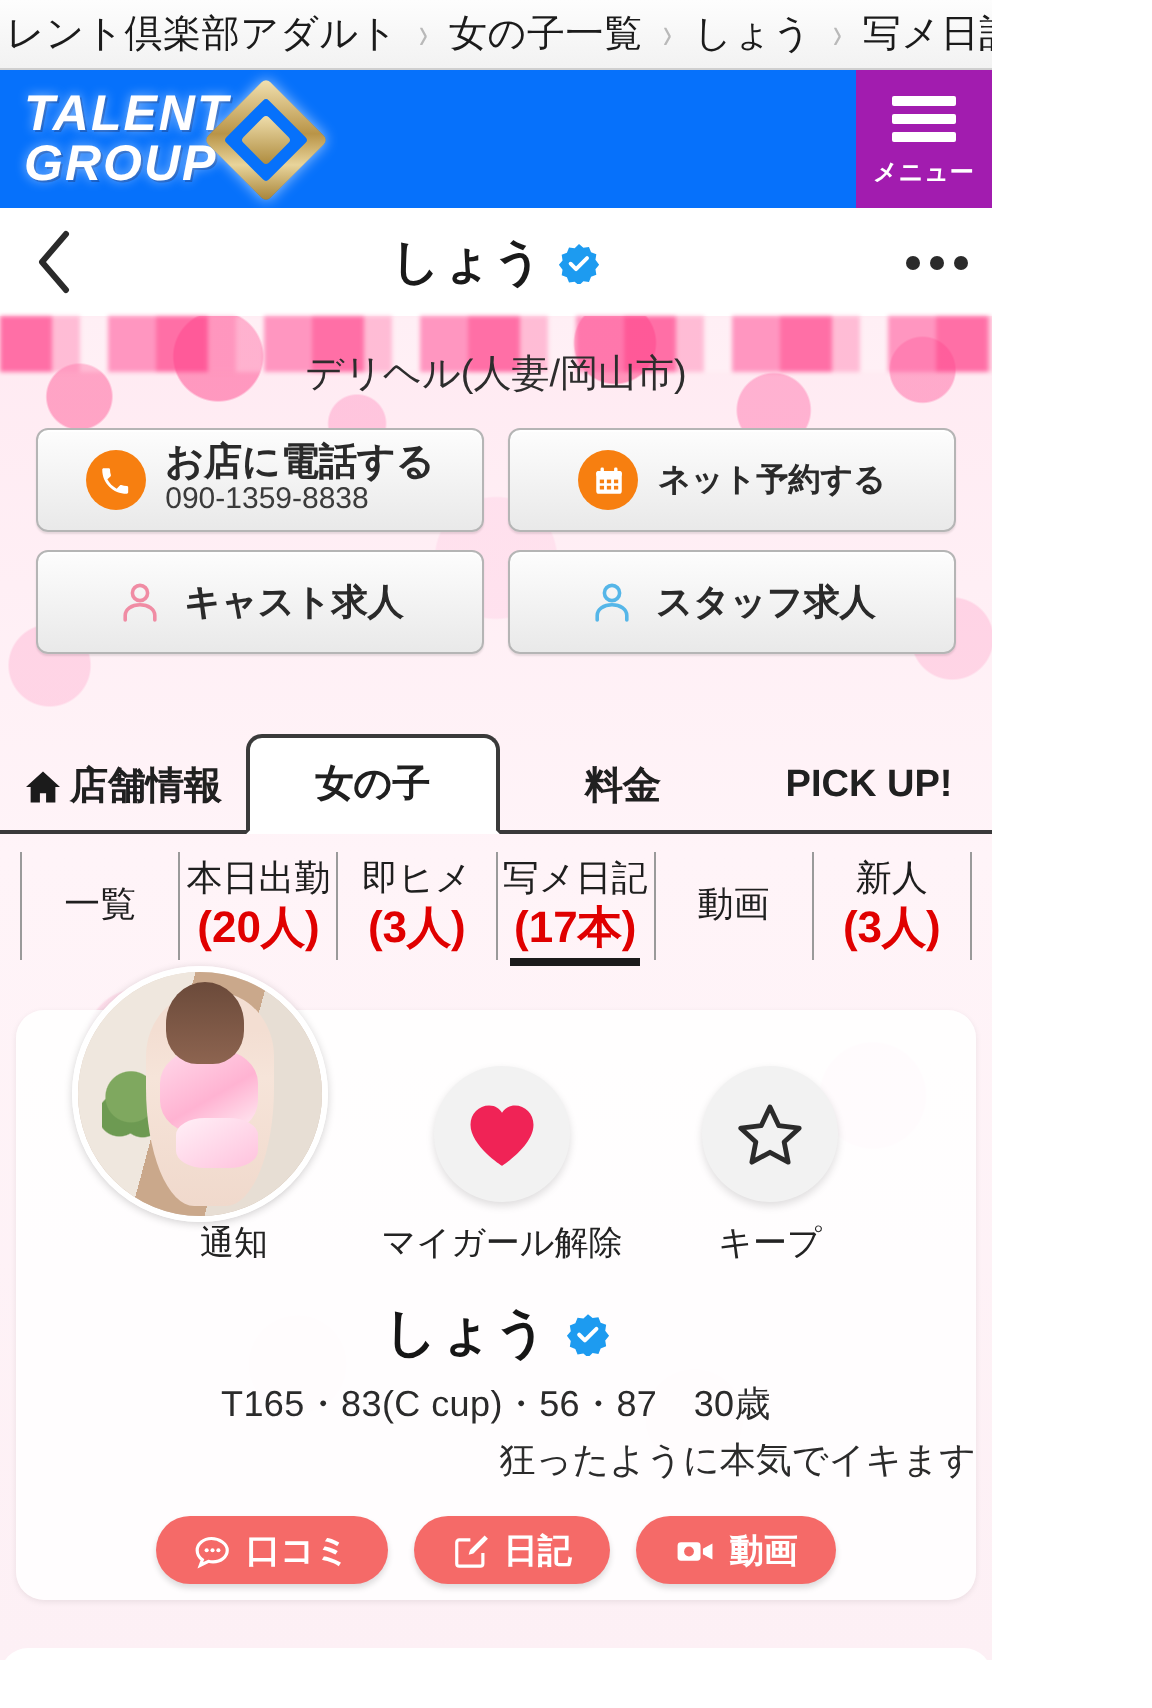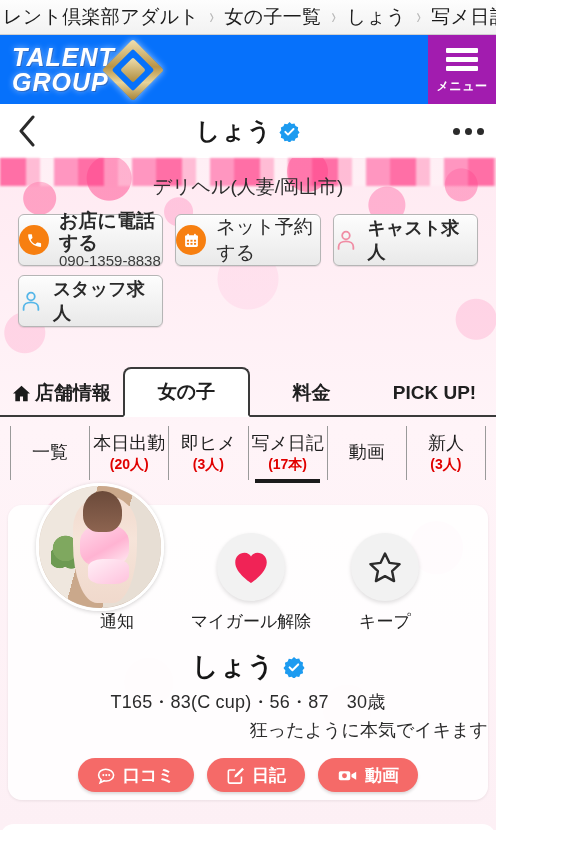--- a/index.html
+++ b/index.html
@@ -177,21 +177,21 @@
         rgba(255,150,190,.55) 26px 40px,
         rgba(255,255,255,.25) 40px 54px,
         rgba(255,105,165,.65) 54px 78px);
     filter: blur(1px);
   }
 
   
   .shop-actions {
     padding: 14px 18px 6px 18px;
     display: grid;
-    grid-template-columns: 1fr 1fr 1fr;
+    grid-template-columns: 1fr 1fr;
     gap: 9px 12px;
     position: relative; z-index: 2;
   }
   .sbtn {
     height: 52px;
     border: 1px solid #b5b5b5;
     border-radius: 6px;
     background: linear-gradient(#fdfdfd, #e9e9e9);
     box-shadow: 0 1px 1px rgba(0,0,0,.10), inset 0 1px 0 #ffffff;
     display: flex; align-items: center; justify-content: center;
@@ -200,21 +200,21 @@
   }
   .ico-circle {
     width: 30px; height: 30px; border-radius: 50%;
     background: #f77f10;
     display:flex; align-items:center; justify-content:center;
     flex: 0 0 auto;
   }
   .sbtn-txt { display:flex; flex-direction:column; line-height:1.12; }
   .sbtn-main { font-size: 19px; color:#2a2a2a; font-weight: bold; }
   .sbtn-sub  { font-size: 15px; color:#3b3b3b; }
-  .sbtn-single { font-size: 19px; color:#2a2a2a; font-weight: normal; }
+  .sbtn-single { font-size: 16px; color:#2a2a2a; font-weight: bold; }
   .sbtn-recruit-label { font-size: 18px; color:#2a2a2a; font-weight: bold; }
 
   
   .maintabs {
     position: relative; z-index: 2;
     height: 58px;
     display: flex; align-items: flex-end;
     border-bottom: 2px solid #3a3a3a;
     margin-top: 24px;
   }
@@ -251,21 +251,21 @@
     flex: 1 1 0;
     height: 54px;
     display:flex; flex-direction:column; align-items:center; justify-content:center;
     border-right: 1px solid #9a9a9a;
     cursor: pointer;
     position: relative;
     line-height: 1.2;
   }
   .stab:first-child { border-left: 1px solid #9a9a9a; }
   .stab-label { font-size: 18px; color:#1f1f1f; }
-  .stab-count { font-size: 14px; color:#e00000; font-weight:bold; margin-top:1px; }
+  .stab-count { font-size: 22px; color:#e00000; font-weight:bold; margin-top:1px; }
   .stab.active::after {
     content:""; position:absolute; left:8%; right:8%; bottom:-3px;
     height: 4px; background:#1b1b1b;
   }
 
   
   .card {
     position: relative; z-index: 2;
     margin: 16px 8px 0 8px;
     background: rgba(255,255,255,.86);

